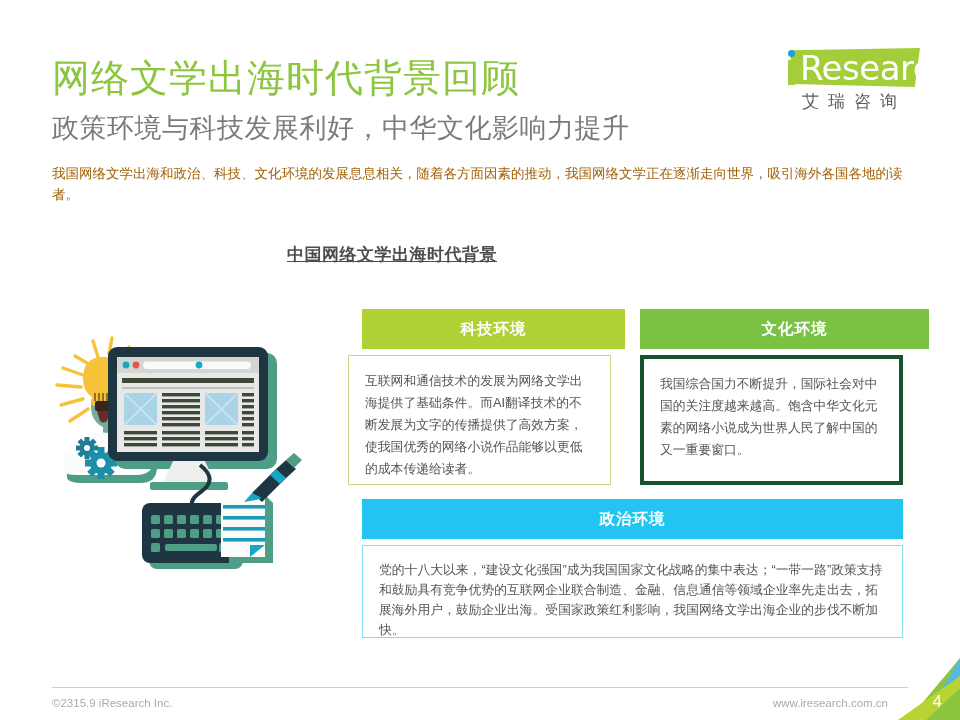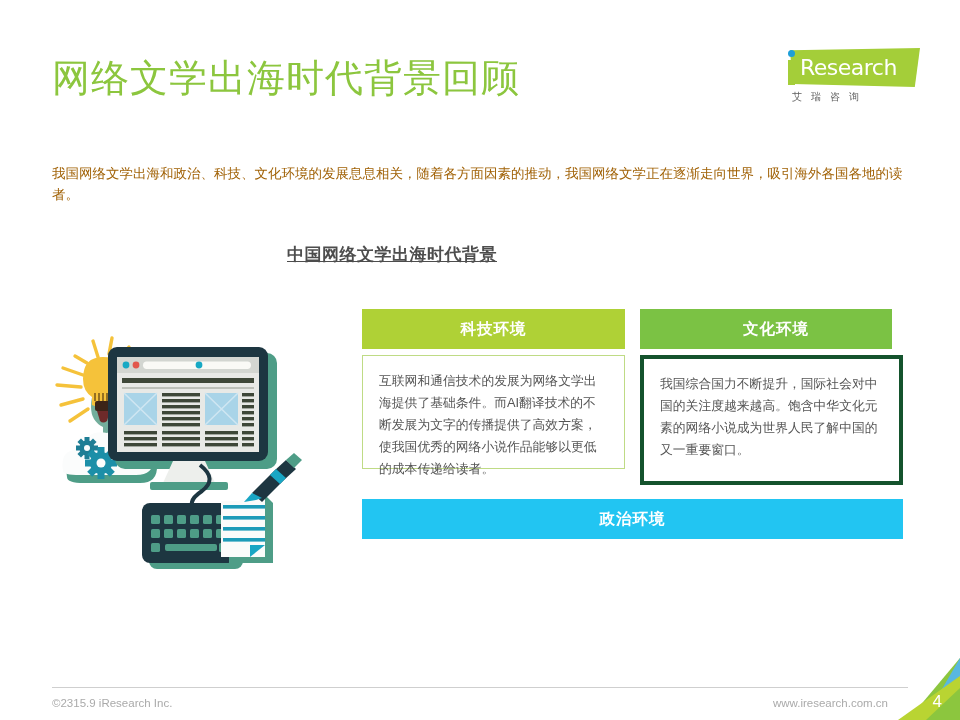--- a/index.html
+++ b/index.html
@@ -53,28 +53,28 @@
     width: 7px; height: 7px; border-radius: 50%;
     background: #1D9FD8;
   }
   .logo-i-stem {
     position: absolute; left: 24px; top: 16px;
     width: 7px; height: 25px;
     background: #A4CE39;
   }
   .logo-research {
     position: absolute; left: 36px; top: 9px;
-    font-size: 22px; line-height: 30px;
+    font-size: 34px; line-height: 30px;
     color: #ffffff;
     font-family: "DejaVu Sans", sans-serif;
     letter-spacing: -0.5px;
   }
   .logo-cn {
-    position: absolute; left: 28px; top: 46px;
-    font-size: 10px; letter-spacing: 9px;
+    position: absolute; left: 38px; top: 46px;
+    font-size: 17px; letter-spacing: 9px;
     color: #5E5E5E;
   }
 
   
   .chart-title {
     position: absolute; left: 0; top: 243px; width: 784px;
     text-align: center;
     font-size: 17px; font-weight: bold;
     color: #4D4D4D;
     letter-spacing: 0.5px;
@@ -92,22 +92,22 @@
   }
   .body-box {
     position: absolute;
     background: #ffffff;
     font-size: 12.8px; line-height: 22px;
     color: #555555;
     padding: 14px 16px;
   }
 
   #hdr-tech  { left: 362px; top: 309px; width: 263px; background: #AFD136; text-align: center; }
-  #box-tech  { left: 362px; top: 355px; width: 263px; height: 114px; border: 1px solid #BFDB85; }
-  #hdr-cult  { left: 640px; top: 309px; width: 252px; background: #7BC244; padding-left: 20px; }
+  #box-tech  { left: 348px; top: 355px; width: 263px; height: 130px; border: 1px solid #BFDB85; }
+  #hdr-cult  { left: 640px; top: 309px; width: 289px; background: #7BC244; padding-left: 20px; }
   #box-cult  { left: 640px; top: 355px; width: 263px; height: 130px; border: 4px solid #14532d; }
   #hdr-pol   { left: 362px; top: 499px; width: 541px; background: #22C5F2; }
   #box-pol   { left: 362px; top: 545px; width: 541px; height: 93px; border: 1px solid #7FDDF7; }
   #box-pol .t { font-size: 12.8px; line-height: 20px; }
 
   
   .illus { position: absolute; left: 45px; top: 335px; width: 320px; height: 300px; }
 
   
   .source {
@@ -141,20 +141,21 @@
 
   <div class="logo-wrap">
     <div class="logo-para"></div>
     <div class="logo-i-dot"></div>
     <div class="logo-i-stem"></div>
     <div class="logo-research">Research</div>
     <div class="logo-cn">艾瑞咨询</div>
   </div>
 
   <div class="title-main">网络文学出海时代背景回顾</div>
+  <div class="title-sub">政策环境与科技发展利好，中华文化影响力提升</div>
   <div class="lead">我国网络文学出海和政治、科技、文化环境的发展息息相关，随着各方面因素的推动，我国网络文学正在逐渐走向世界，吸引海外各国各地的读者。</div>
 
   <div class="chart-title">中国网络文学出海时代背景</div>
 
   <div class="illus">
     <svg viewBox="0 0 320 300" width="320" height="300" xmlns="http://www.w3.org/2000/svg">
 
       <g stroke="#F5C23A" stroke-width="3.4" stroke-linecap="round">
         <line x1="42" y1="28" x2="30" y2="21"></line>
         <line x1="38" y1="40" x2="18" y2="33"></line>
@@ -306,20 +307,23 @@
     </svg>
   </div>
 
   <div class="hdr" id="hdr-tech">科技环境</div>
   <div class="body-box" id="box-tech">互联网和通信技术的发展为网络文学出海提供了基础条件。而AI翻译技术的不断发展为文字的传播提供了高效方案，使我国优秀的网络小说作品能够以更低的成本传递给读者。</div>
 
   <div class="hdr" id="hdr-cult">文化环境</div>
   <div class="body-box" id="box-cult">我国综合国力不断提升，国际社会对中国的关注度越来越高。饱含中华文化元素的网络小说成为世界人民了解中国的又一重要窗口。</div>
 
   <div class="hdr" id="hdr-pol">政治环境</div>
+  <div class="body-box" id="box-pol">
+    <div class="t">党的十八大以来，“建设文化强国”成为我国国家文化战略的集中表达；“一带一路”政策支持和鼓励具有竞争优势的互联网企业联合制造、金融、信息通信等领域企业率先走出去，拓展海外用户，鼓励企业出海。受国家政策红利影响，我国网络文学出海企业的步伐不断加快。</div>
+  </div>
 
   <div class="rule"></div>
   <div class="copy">©2315.9 iResearch Inc.</div>
   <div class="site">www.iresearch.com.cn</div>
 
   <div class="corner">
     <svg viewBox="0 0 80 62" width="80" height="62" xmlns="http://www.w3.org/2000/svg">
       <path d="M80 0 L28 62 L80 62 Z" fill="#8CC63E"></path>
       <path d="M80 0 L44 62 L80 62 Z" fill="#58B7E0"></path>
       <path d="M80 18 L18 62 L80 62 Z" fill="#B9D432"></path>

